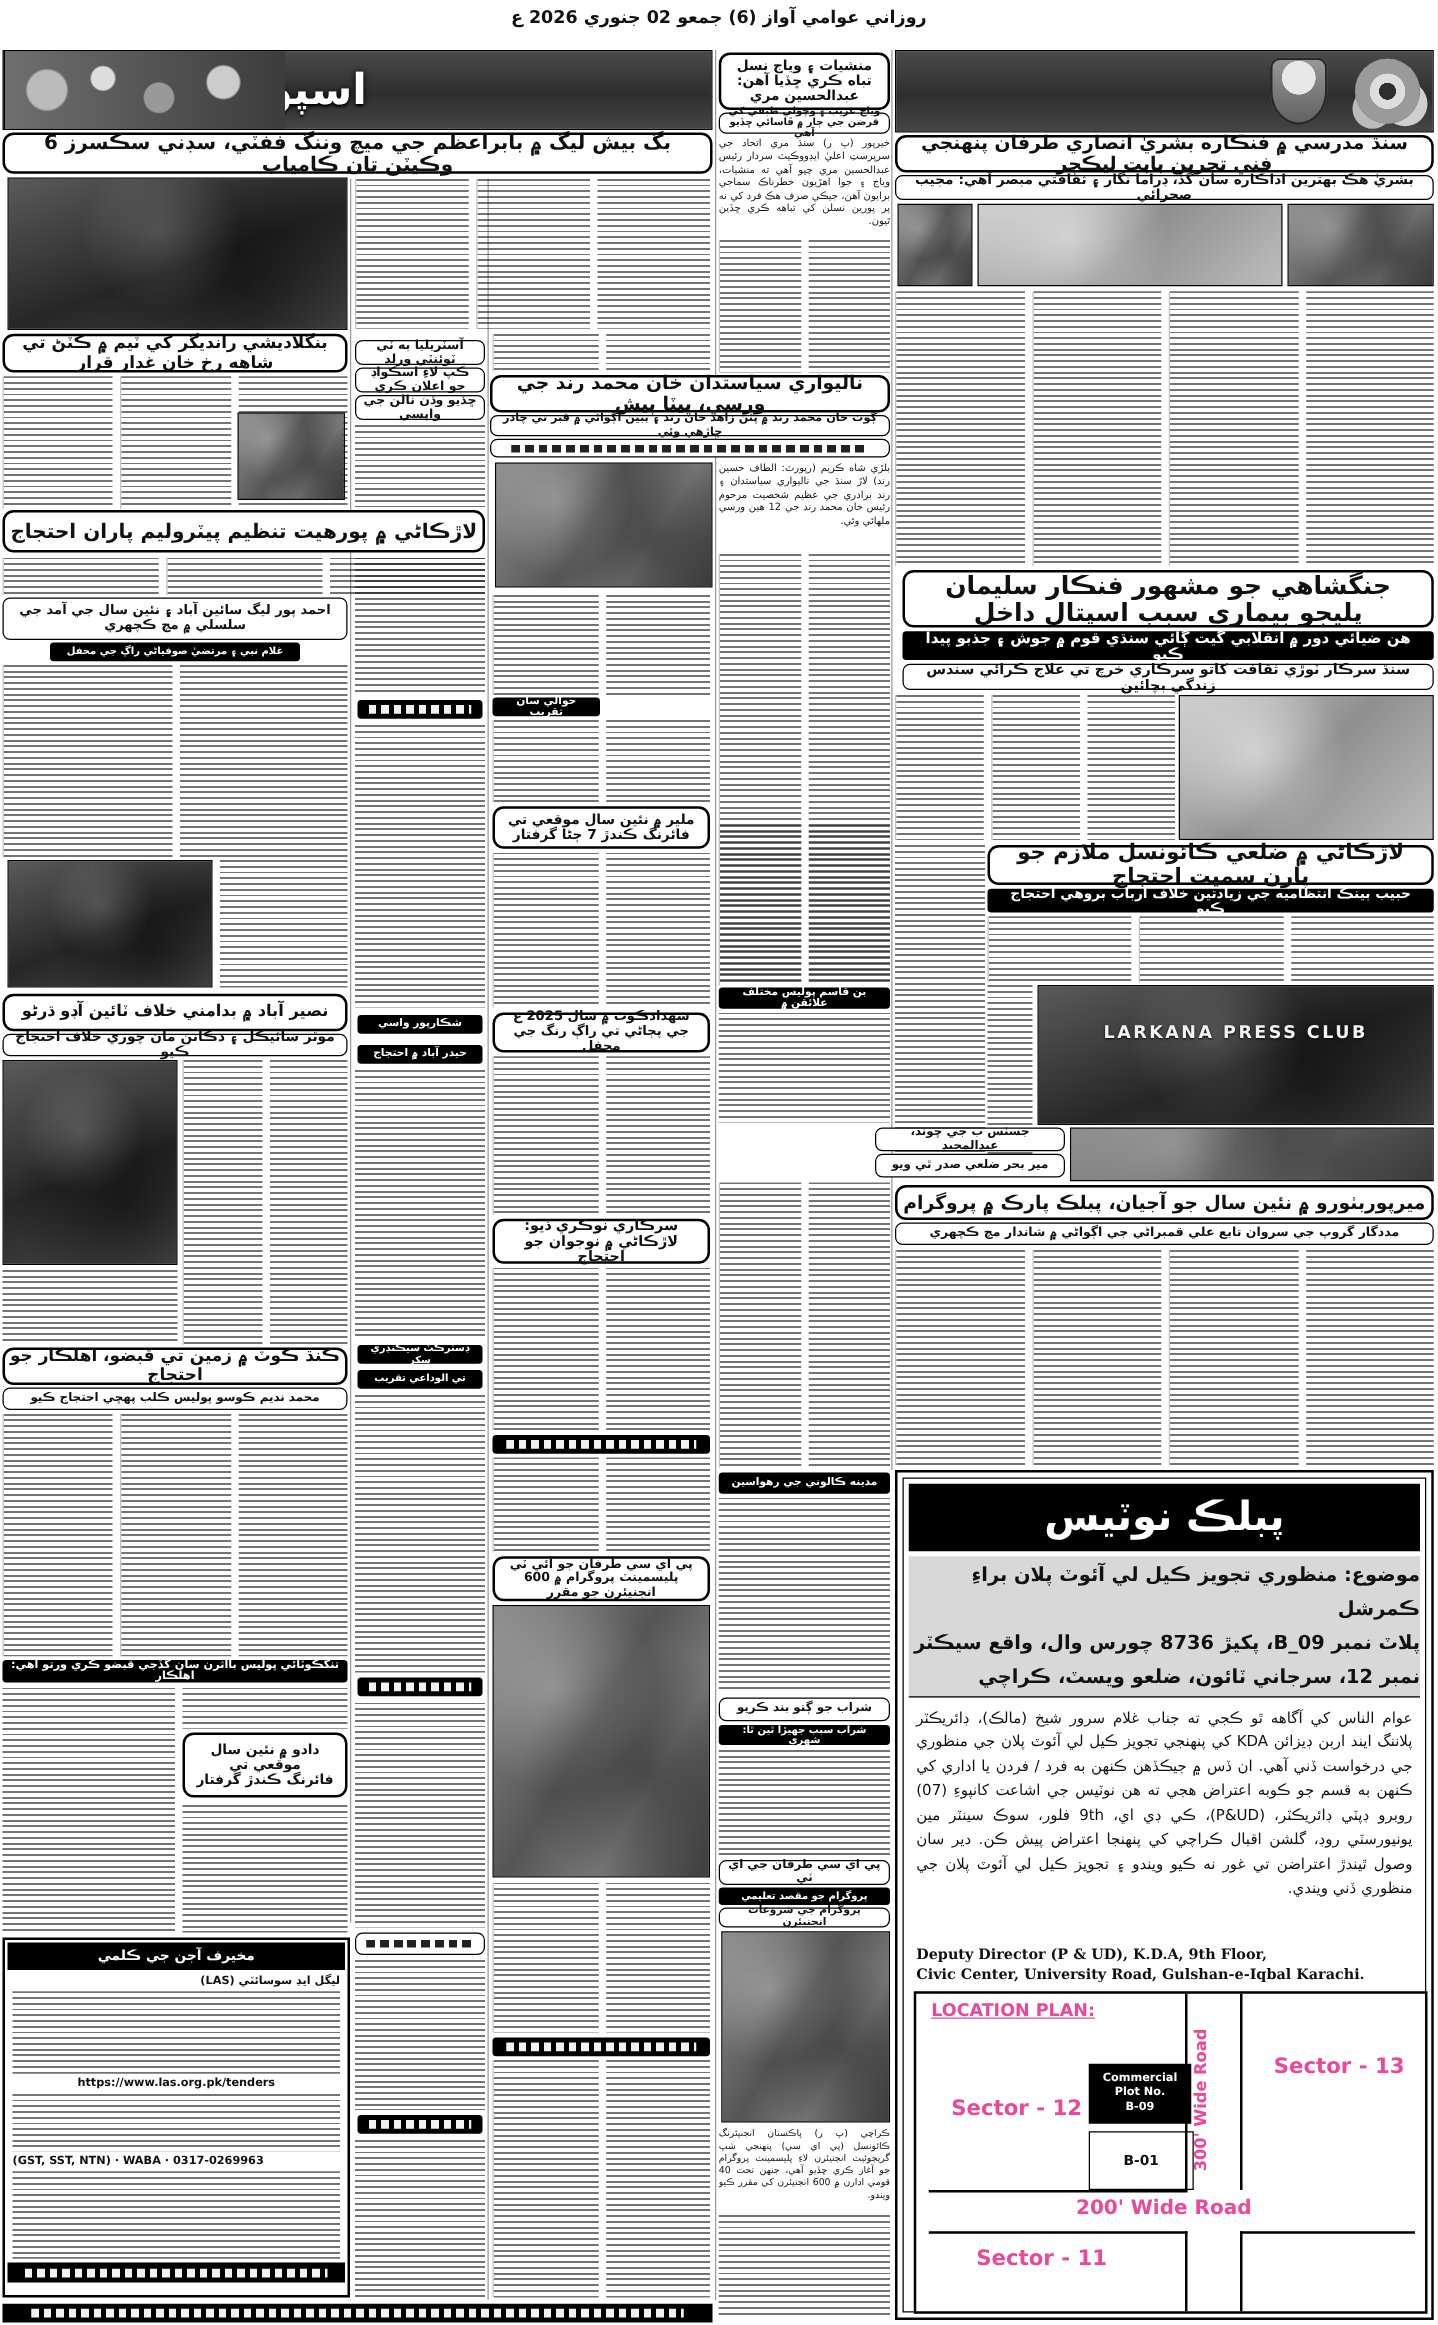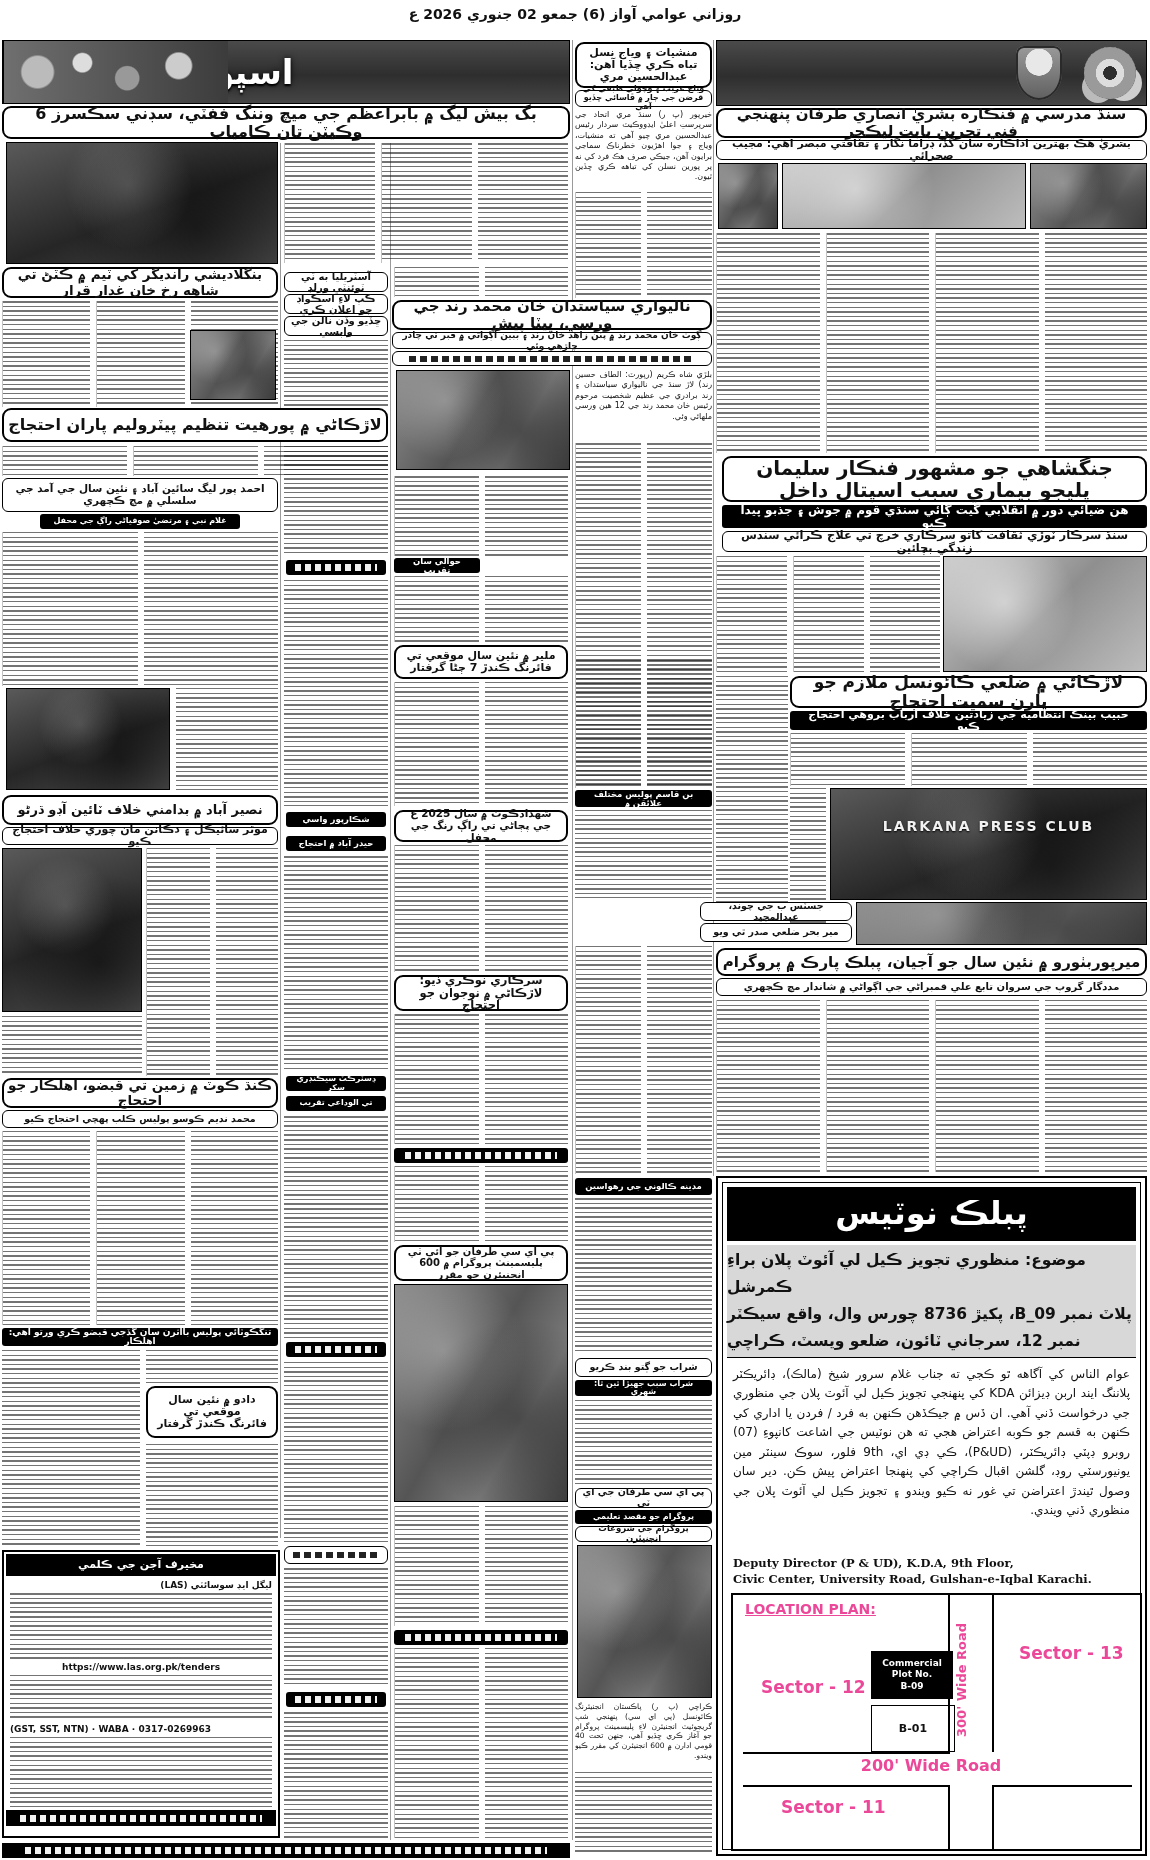--- a/index.html
+++ b/index.html
@@ -194,21 +194,21 @@
   <div class="abs bar" style="left:575px;top:1510px;width:137px;height:14px;font-size:8px;">پروگرام جو مقصد تعليمي</div>
   <div class="abs hbox thin" style="left:575px;top:1526px;width:137px;height:16px;font-size:8.5px;">پروگرام جي شروعات انجنيئرن</div>
   <div class="abs photo" style="left:577px;top:1545px;width:135px;height:153px;"></div>
   <div class="abs" style="left:575px;top:1702px;width:137px;height:66px;font-size:7.5px;line-height:1.3;overflow:hidden;text-align:justify;">ڪراچي (پ ر) پاڪستان انجنيئرنگ ڪائونسل (پي اي سي) پنهنجي شپ گريجوئيٽ انجنيئرن لاءِ پليسمينٽ پروگرام جو آغاز ڪري ڇڏيو آهي، جنهن تحت 40 قومي ادارن ۾ 600 انجنيئرن کي مقرر ڪيو ويندو.</div>
   <div class="abs sim" style="left:575px;top:1772px;width:137px;height:82px;"></div>
 
   <div class="abs notice-outer" style="left:716px;top:1176px;width:431px;height:680px;">
     <div class="notice-inner">
       <div class="bar" style="position:absolute;left:4px;top:4px;right:4px;height:54px;font-size:32px;border-radius:0;">پبلڪ نوٽيس</div>
       <div style="position:absolute;left:4px;top:62px;right:4px;height:112px;background:#d8d8d8;border-bottom:1.5px solid #000;
-                  display:flex;flex-direction:column;justify-content:center;text-align:left;font-weight:bold;font-size:15.5px;line-height:1.75;">
+                  display:flex;flex-direction:column;justify-content:center;text-align:right;font-weight:bold;font-size:15.5px;line-height:1.75;">
         <span>موضوع: منظوري تجويز ڪيل لي آئوٽ پلان براءِ ڪمرشل</span>
         <span>پلاٽ نمبر B_09، پکيڙ 8736 چورس وال، واقع سيڪٽر</span>
         <span>نمبر 12، سرجاني ٽائون، ضلعو ويسٽ، ڪراچي</span>
       </div>
       <div class="just" style="position:absolute;left:10px;top:182px;right:10px;height:186px;font-size:12px;line-height:1.62;">عوام الناس کي آگاهه ٿو ڪجي ته جناب غلام سرور شيخ (مالڪ)، ڊائريڪٽر پلاننگ ايند اربن ڊيزائن KDA کي پنهنجي تجويز ڪيل لي آئوٽ پلان جي منظوري جي درخواست ڏني آهي. ان ڏس ۾ جيڪڏهن ڪنهن به فرد / فردن يا اداري کي ڪنهن به قسم جو ڪوبه اعتراض هجي ته هن نوٽيس جي اشاعت کانپوءِ (07) روبرو ڊپٽي ڊائريڪٽر، (P&amp;UD)، ڪي ڊي اي، 9th فلور، سوڪ سينٽر مين يونيورسٽي روڊ، گلشن اقبال ڪراچي کي پنهنجا اعتراض پيش ڪن. دير سان وصول ٿيندڙ اعتراضن تي غور نه ڪيو ويندو ۽ تجويز ڪيل لي آئوٽ پلان جي منظوري ڏني ويندي.</div>
       <div class="ltr" style="position:absolute;left:10px;top:372px;right:10px;height:34px;font-family:'DejaVu Serif',serif;font-weight:bold;font-size:11.5px;line-height:1.4;text-align:left;">
         <div>Deputy Director (P &amp; UD), K.D.A, 9th Floor,</div>
         <div>Civic Center, University Road, Gulshan-e-Iqbal Karachi.</div>
       </div>
 

